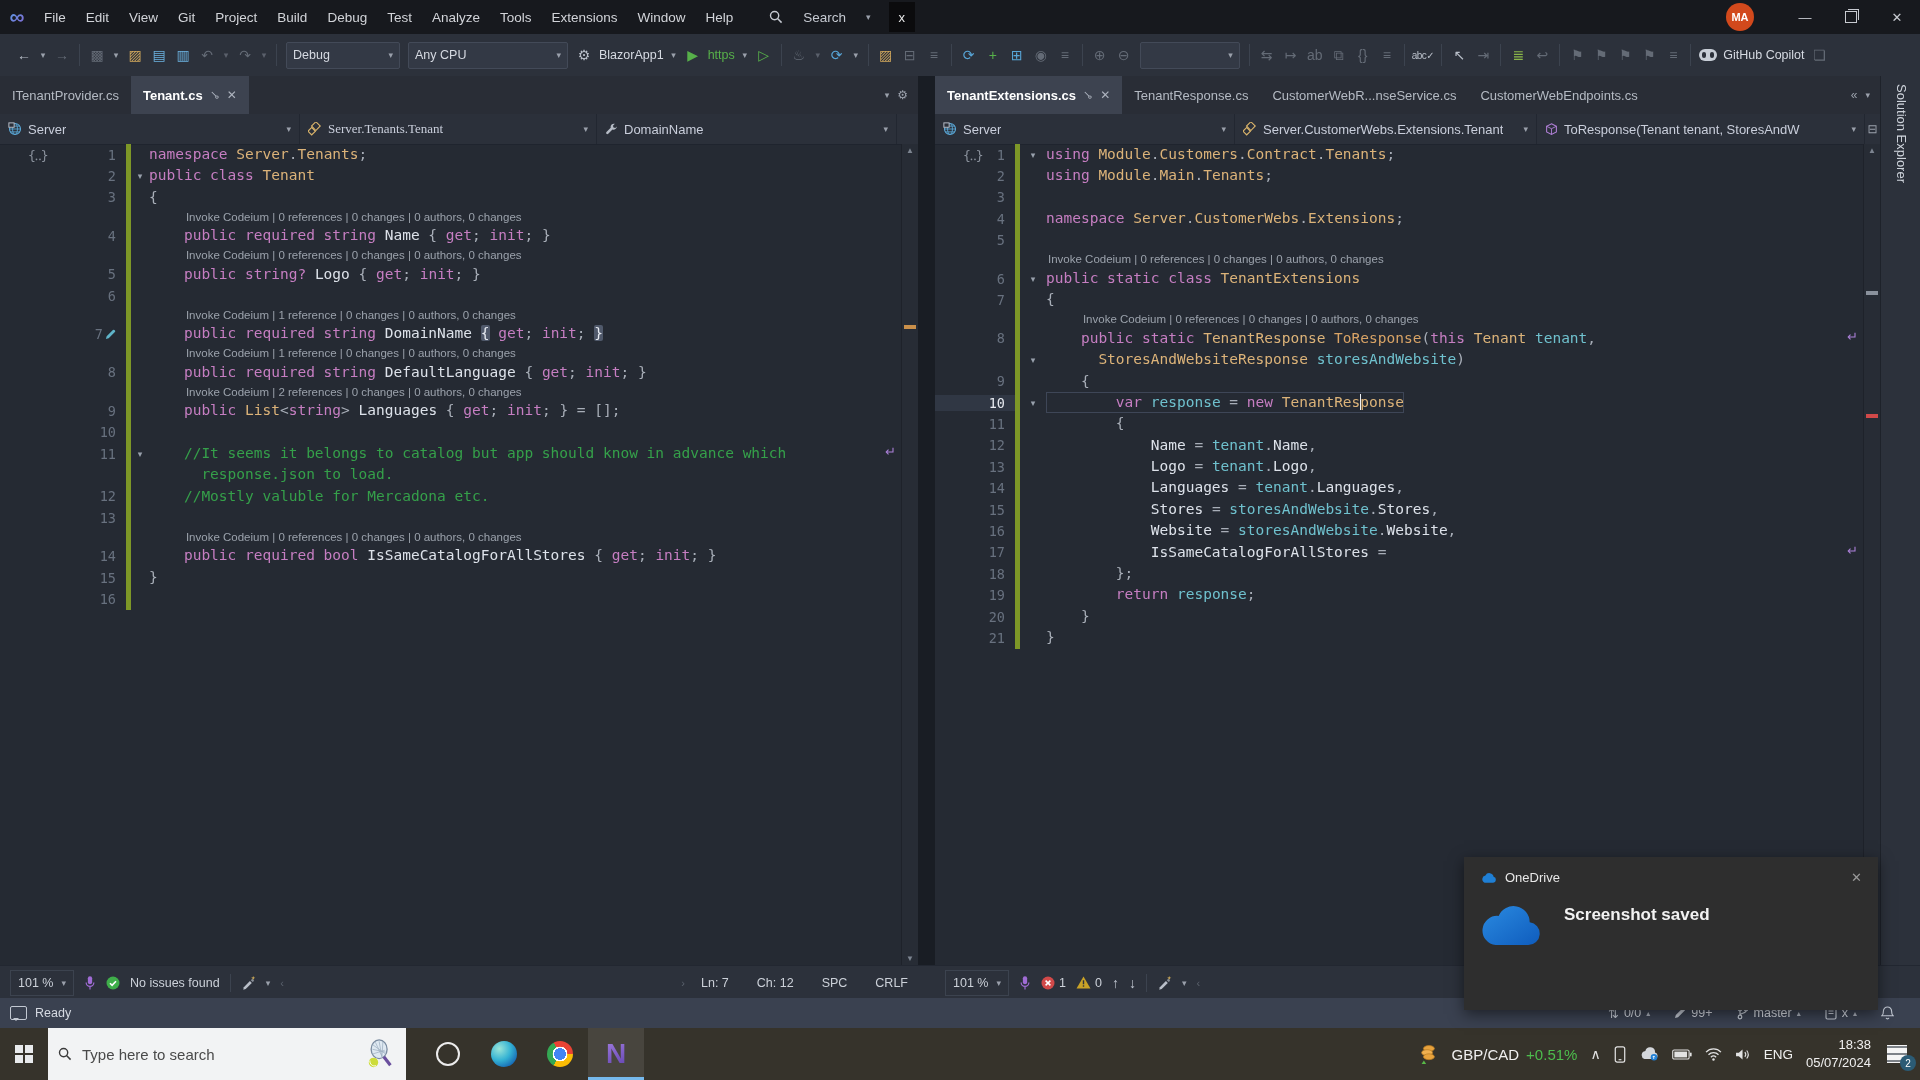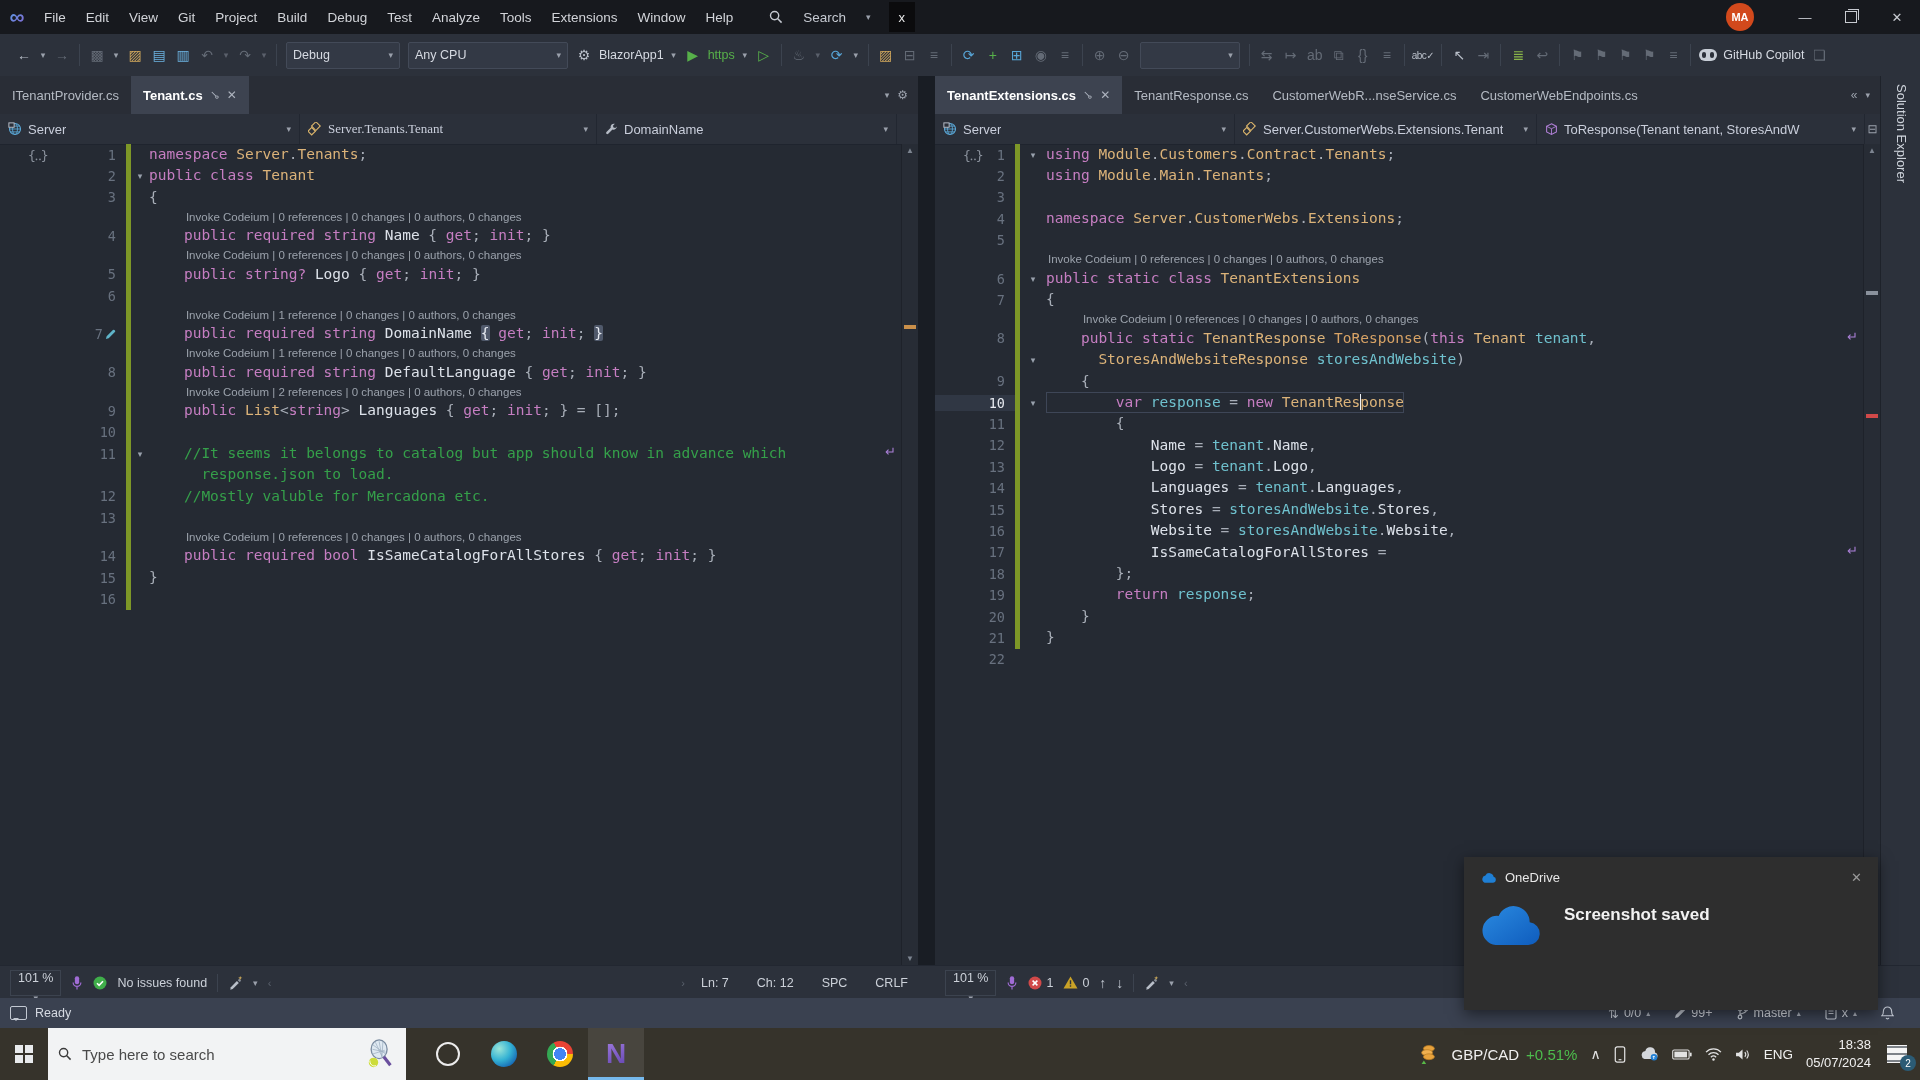--- a/index.html
+++ b/index.html
@@ -85,21 +85,21 @@
   .margin-glyph{position:absolute;left:28px;top:70px;color:#8a919c;font:13px "DejaVu Sans Mono",monospace;letter-spacing:-1px;}
   .vscroll{position:absolute;right:0;top:68px;bottom:0;width:16px;background:#272c35;border-left:1px solid #1e222a;}
   .vscroll .sarrow{position:absolute;left:0;width:16px;text-align:center;color:#7c8490;font-size:8px;}
   .smark{position:absolute;left:2px;width:12px;height:4px;}
 
   
   #panestatus{position:absolute;left:0;top:965px;width:1920px;height:33px;background:#2c313b;border-top:1px solid #222731;}
   .pstat{position:absolute;top:0;height:33px;display:flex;align-items:center;font-size:12.5px;color:#ccd1d9;gap:10px;}
   #status-left{left:0;width:918px;padding:0 10px;box-sizing:border-box;}
   #status-right{left:935px;width:945px;padding:0 10px;box-sizing:border-box;}
-  .zoombox{display:flex;align-items:center;gap:8px;border:1px solid #3c434f;height:24px;padding:0 7px;flex-direction:column;}
+  .zoombox{display:flex;align-items:center;gap:8px;border:1px solid #3c434f;height:24px;padding:0 7px;}
   .zoombox .zc{font-size:9px;color:#9aa0ab;}
   .sdiv{width:1px;height:18px;background:#3c434f;}
   .hstrack{flex:1;height:100%;display:flex;align-items:center;color:#5a616c;font-size:11px;justify-content:space-between;}
   .statright{display:flex;gap:28px;margin-left:6px;}
   .cnt{margin-left:-6px;}
 
   
   #right-strip{position:absolute;left:1880px;top:76px;width:40px;height:889px;background:#2c313b;border-left:1px solid #1e222a;}
   #right-strip span{writing-mode:vertical-rl;display:block;margin:8px auto 0;font-size:13px;color:#cfd4dc;}
 
@@ -765,28 +765,20 @@
           <pre class="codetext"><span class="tok-p">    }</span></pre>
         </div>
         <div class="row">
           <span class="ln">
             <span>21</span>
           </span>
           <span class="bar on"></span>
           <span class="fold"></span>
           <pre class="codetext"><span class="tok-p">}</span></pre>
         </div>
-        <div class="row">
-          <span class="ln">
-            <span>22</span>
-          </span>
-          <span class="bar"></span>
-          <span class="fold"></span>
-          <pre class="codetext"></pre>
-        </div>
       </div>
     <div class="margin-glyph">{‥}</div>
     <div class="vscroll">
       <span class="sarrow" style="top:2px;">▲</span>
       <span class="sarrow" style="bottom:2px;">▼</span>
       <div class="smark" style="top:147px;background:#8a919c;"></div>
       <div class="smark" style="top:270px;background:#d14949;"></div>
     </div>
   </div>
 

